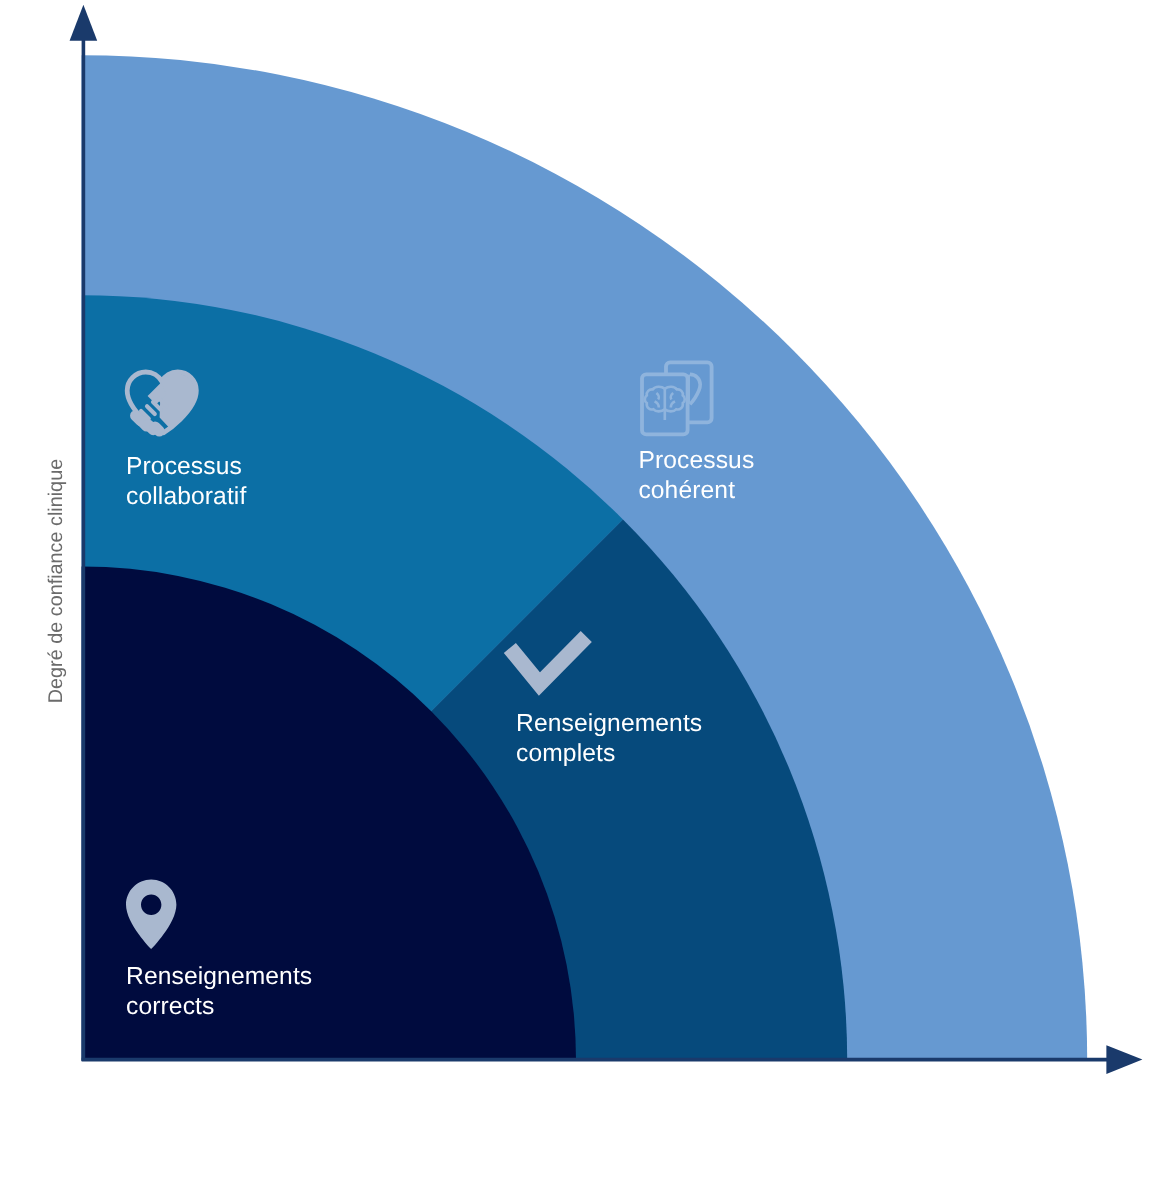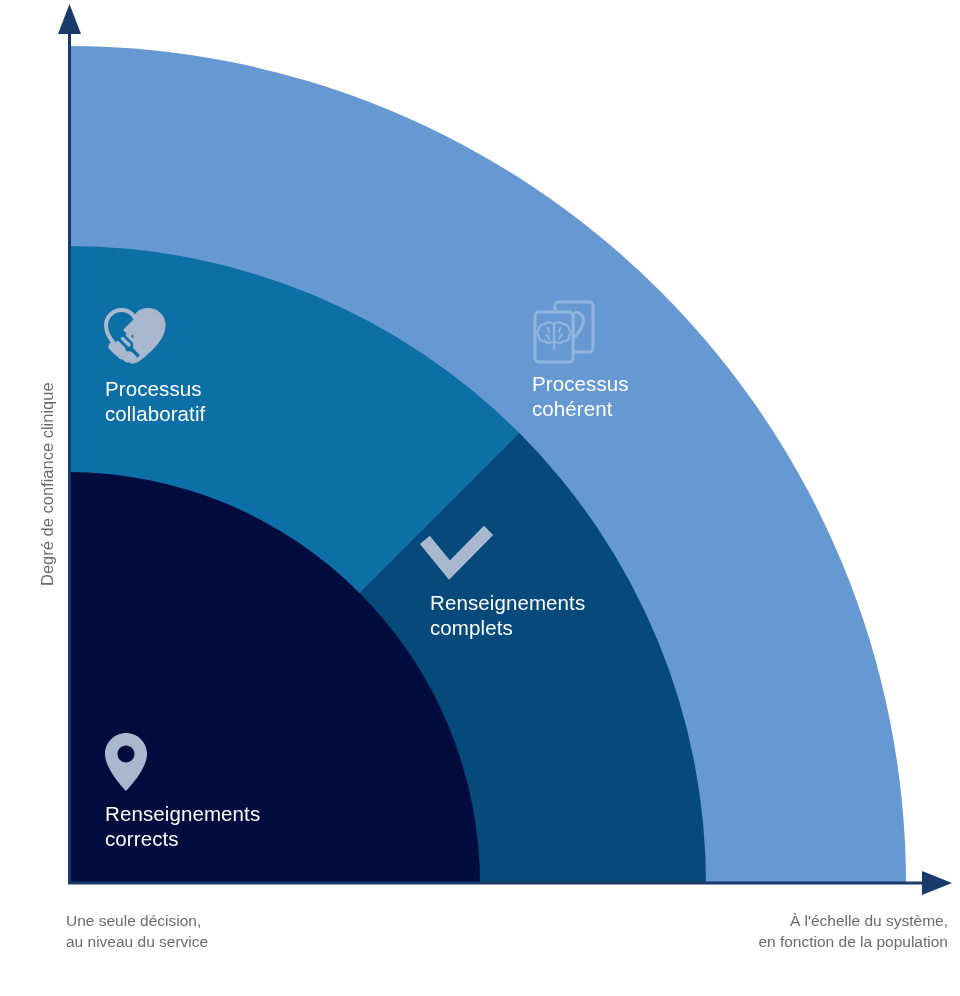--- a/index.html
+++ b/index.html
@@ -166,19 +166,15 @@
 
   <div class="band-label" style="left:430px; top:590px;">Renseignements
 complets</div>
 
   <div class="band-label" style="left:105px; top:801px;">Renseignements
 corrects</div>
 
   <div class="axis-label-y" style="left:38px; top:586px;">Degré de confiance clinique</div>
 
 
-  <div class="axis-end-label" style="left:66px; top:910px;">Une seule décision,
-au niveau du service</div>
 
-  <div class="axis-end-label right" style="right:12px; top:910px;">À l'échelle du système,
-en fonction de la population</div>
 
 </div>
 
 </body></html>

